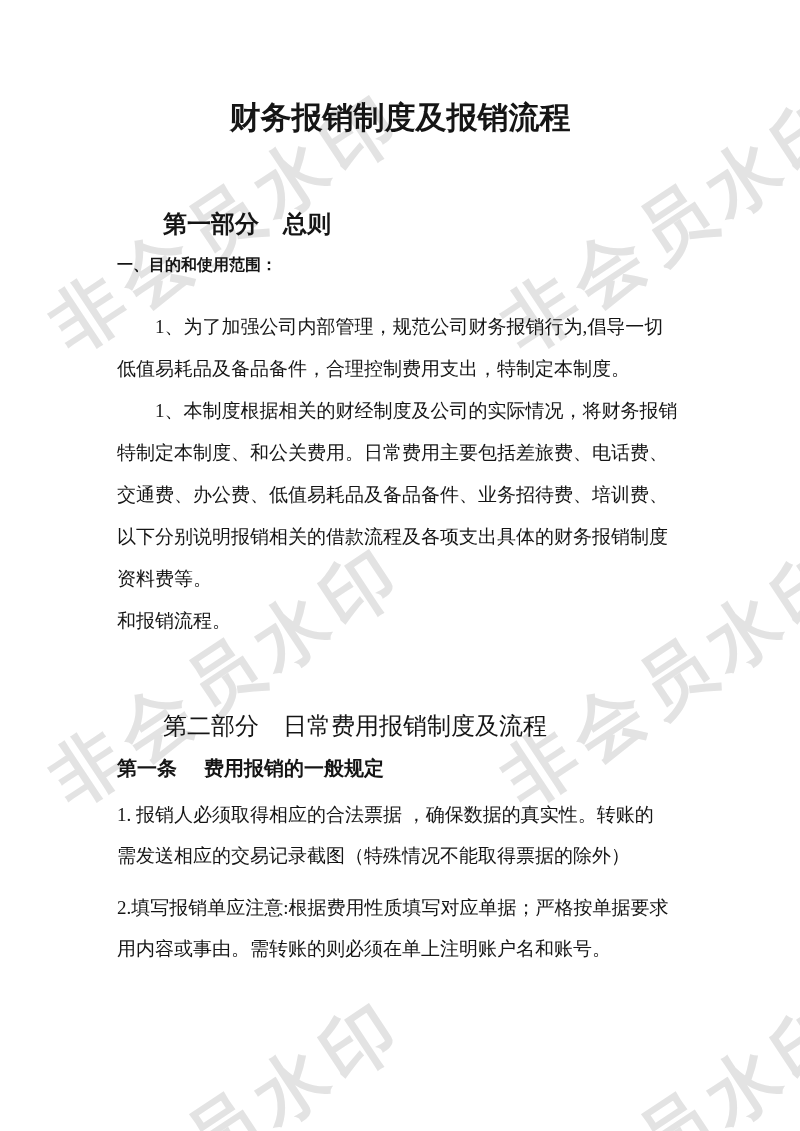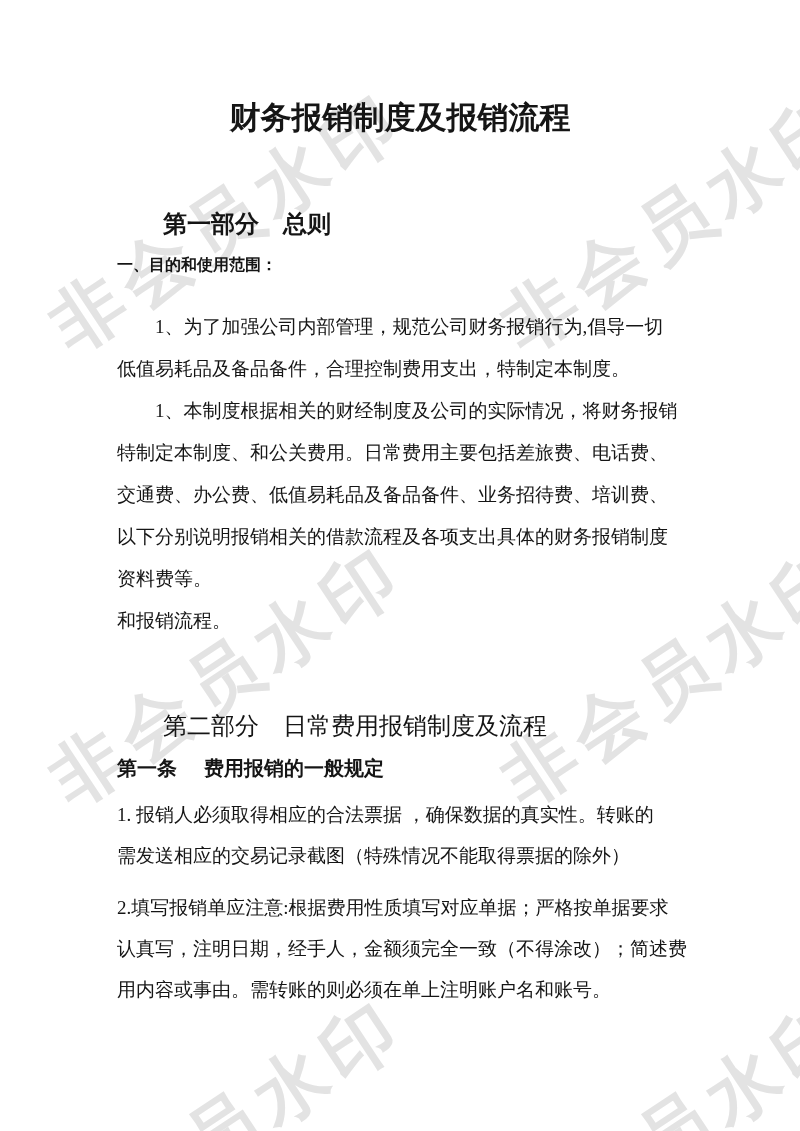--- a/index.html
+++ b/index.html
@@ -96,18 +96,17 @@
       <span class="alabel">第一条</span><span class="atitle">费用报销的一般规定</span>
     </div>
 
     <div class="body-block i1">
         <div class="tline">1. 报销人必须取得相应的合法票据 ，确保数据的真实性。转账的</div>
         <div class="tline">需发送相应的交易记录截图（特殊情况不能取得票据的除外）</div>
       </div>
 
     <div class="body-block i2">
         <div class="tline">2.填写报销单应注意:根据费用性质填写对应单据；严格按单据要求</div>
-        <div class="tline">认真写，注明日期，经手人，金额须完全一致（不得涂改）；简述费</div>
         <div class="tline">用内容或事由。需转账的则必须在单上注明账户名和账号。</div>
       </div>
 
   </div>
 </div>
 
 </body></html>

